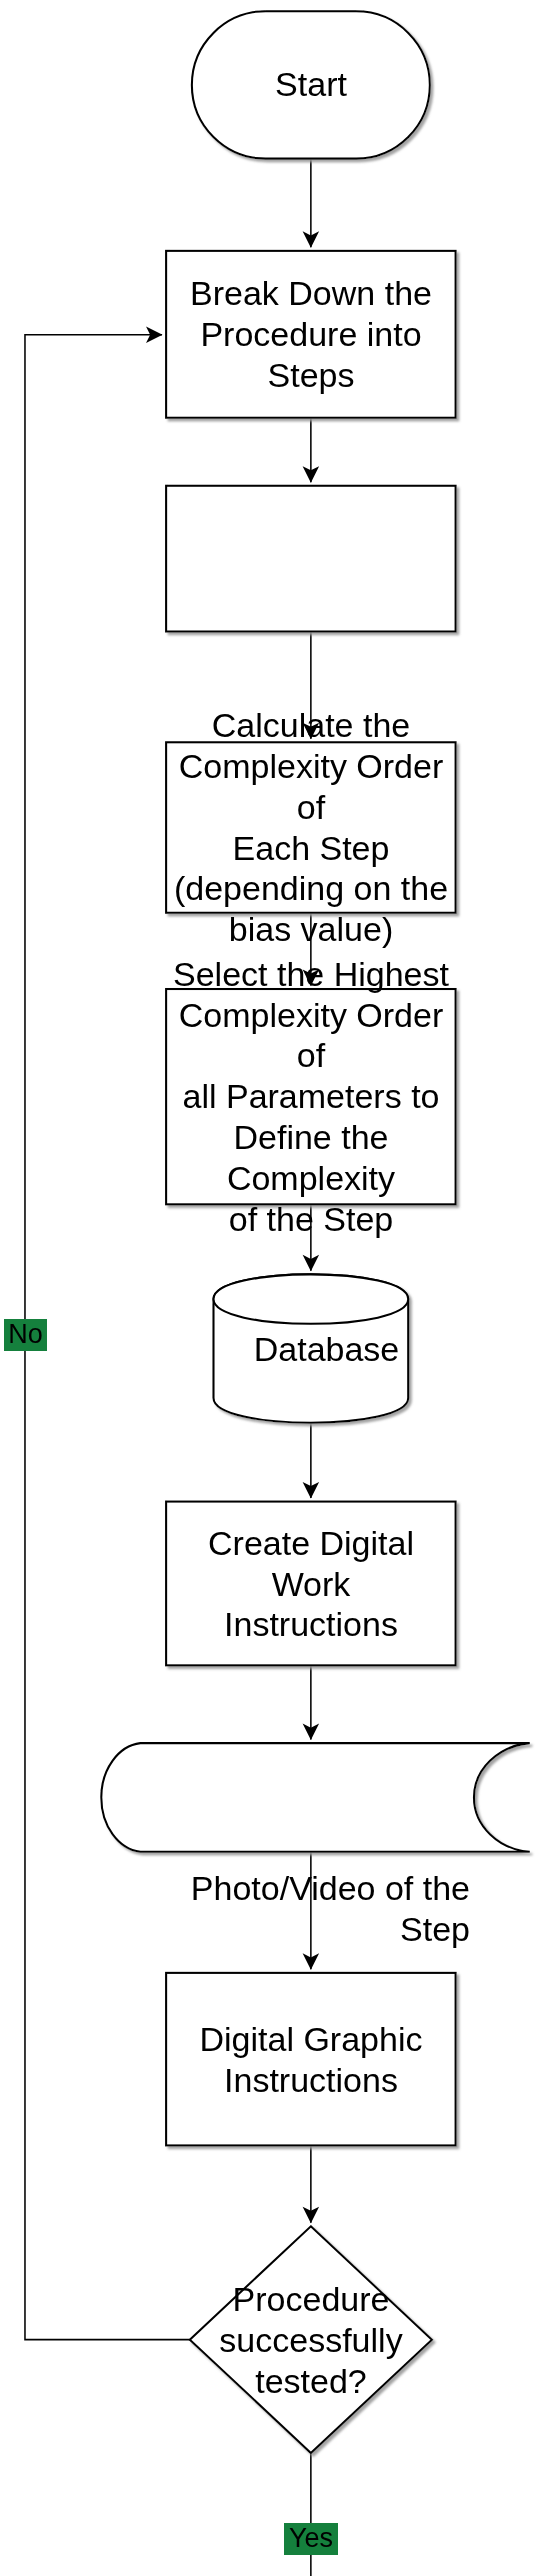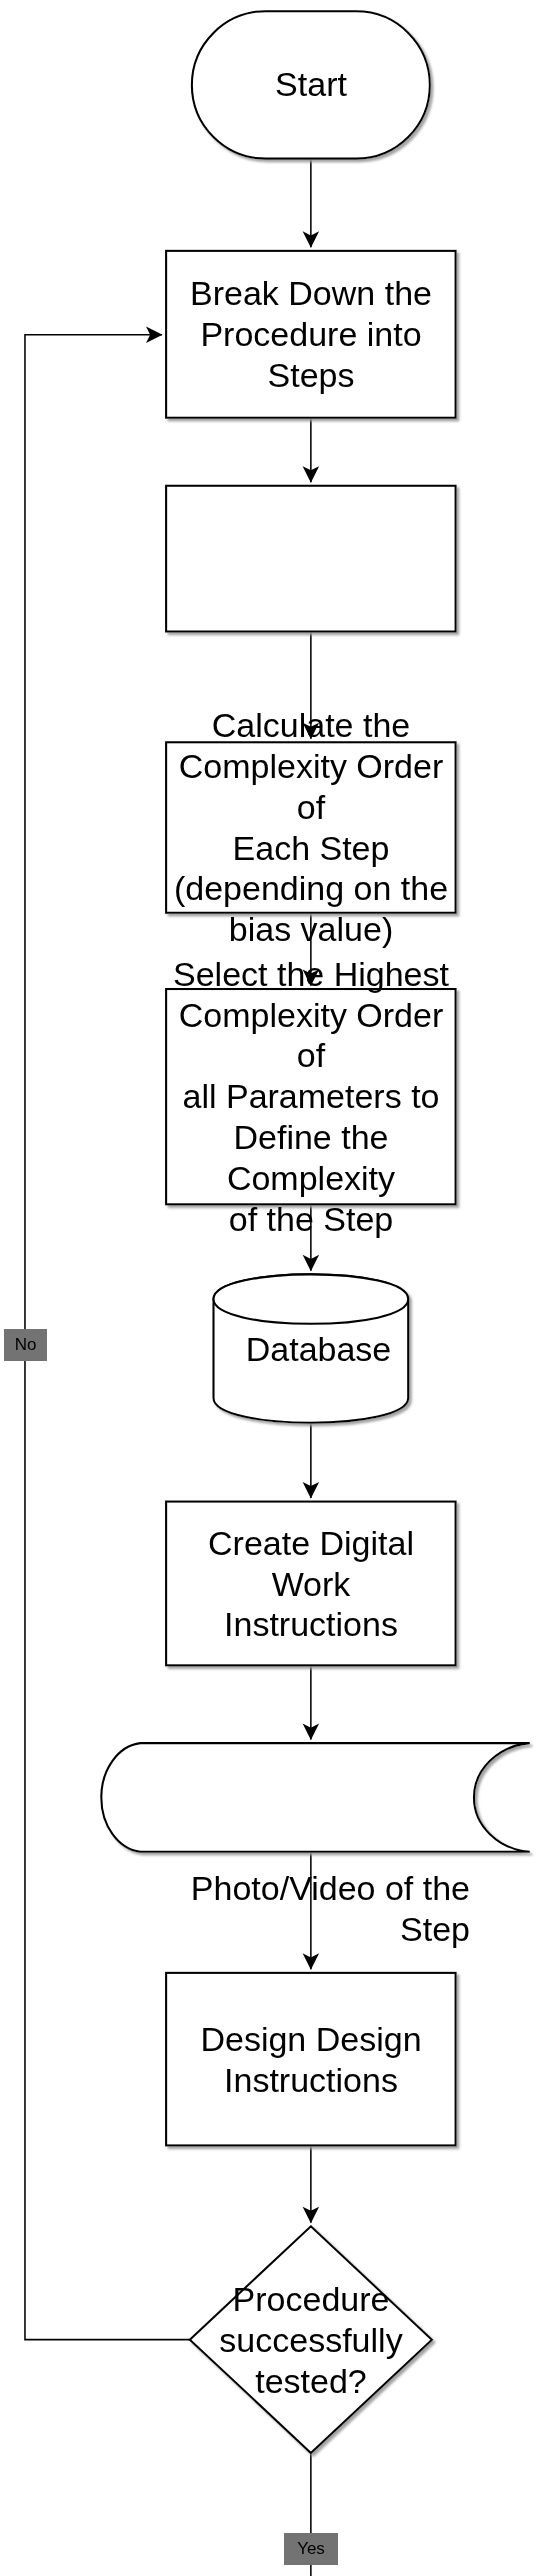--- a/index.html
+++ b/index.html
@@ -18,24 +18,23 @@
     align-items:center;
     justify-content:center;
     text-align:center;
     white-space:pre-line;
     font-size:34px;
     line-height:1.2;
     color:#000000;
     pointer-events:none;
   }
   .edge-lbl{
-    background:#737373;
-    font-size:17px;
+    background:#15803d;
+    font-size:27px;
     line-height:1.1;
-    margin-top:10px;
   }
 </style>
 </head>
 <body>
 
 <div id="canvas">
 
   <svg id="wires" width="546" height="2778" viewBox="0 0 1059 5393">
     <defs>
       <marker id="arrowhead" markerUnits="userSpaceOnUse" markerWidth="40" markerHeight="40" refX="33" refY="18" orient="auto">
@@ -87,28 +86,28 @@
 Each Step
 (depending on the
 bias value)</div>
 
   <div class="lbl" style="left:166px;top:989px;width:290px;height:215px;">Select the Highest
 Complexity Order of
 all Parameters to
 Define the Complexity
 of the Step</div>
 
-  <div class="lbl" style="left:221px;top:1275px;width:195px;height:148px;">Database</div>
+  <div class="lbl" style="left:229px;top:1275px;width:195px;height:148px;">Database</div>
 
   <div class="lbl" style="left:166px;top:1502px;width:290px;height:164px;">Create Digital Work
 Instructions</div>
 
   <div class="lbl" style="left:140px;top:1846px;width:330px;height:125px;text-align:right;">Photo/Video of the Step</div>
 
-  <div class="lbl" style="left:166px;top:1973px;width:290px;height:173px;">Design Design
+  <div class="lbl" style="left:166px;top:1973px;width:290px;height:173px;">Digital Graphic
 Instructions</div>
 
   <div class="lbl" style="left:190px;top:2227px;width:242px;height:227px;">Procedure
 successfully
 tested?</div>
 
   <div class="lbl edge-lbl" style="left:4.1px;top:1319px;width:43px;height:32px;">No</div>
 
   <div class="lbl edge-lbl" style="left:284px;top:2523px;width:54px;height:32px;">Yes</div>
 

